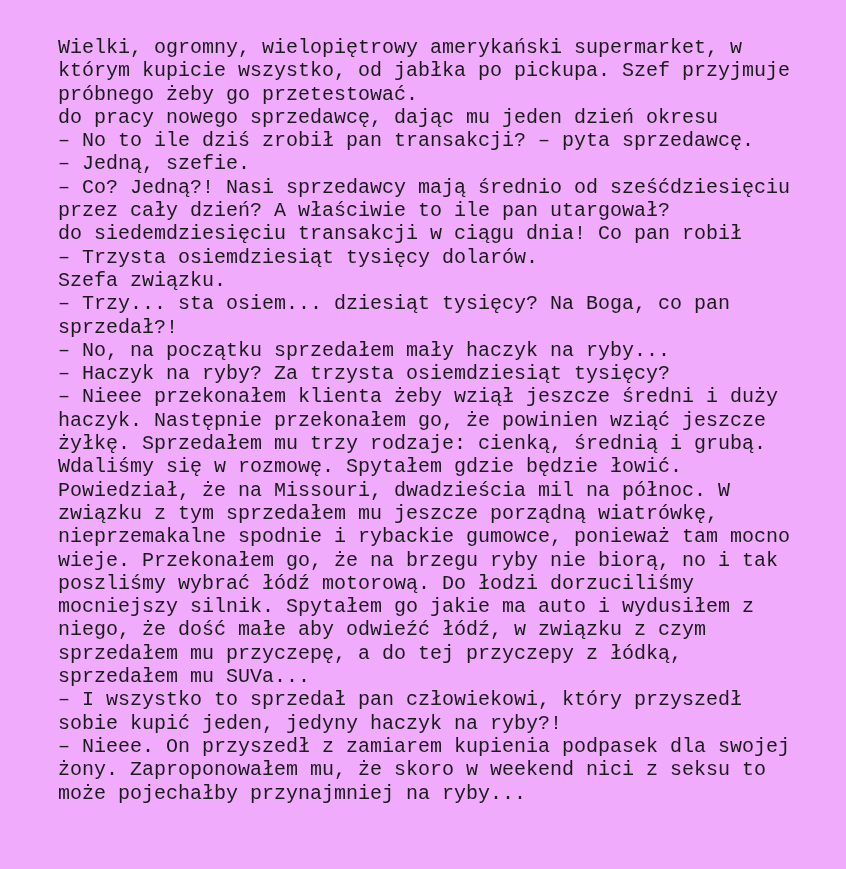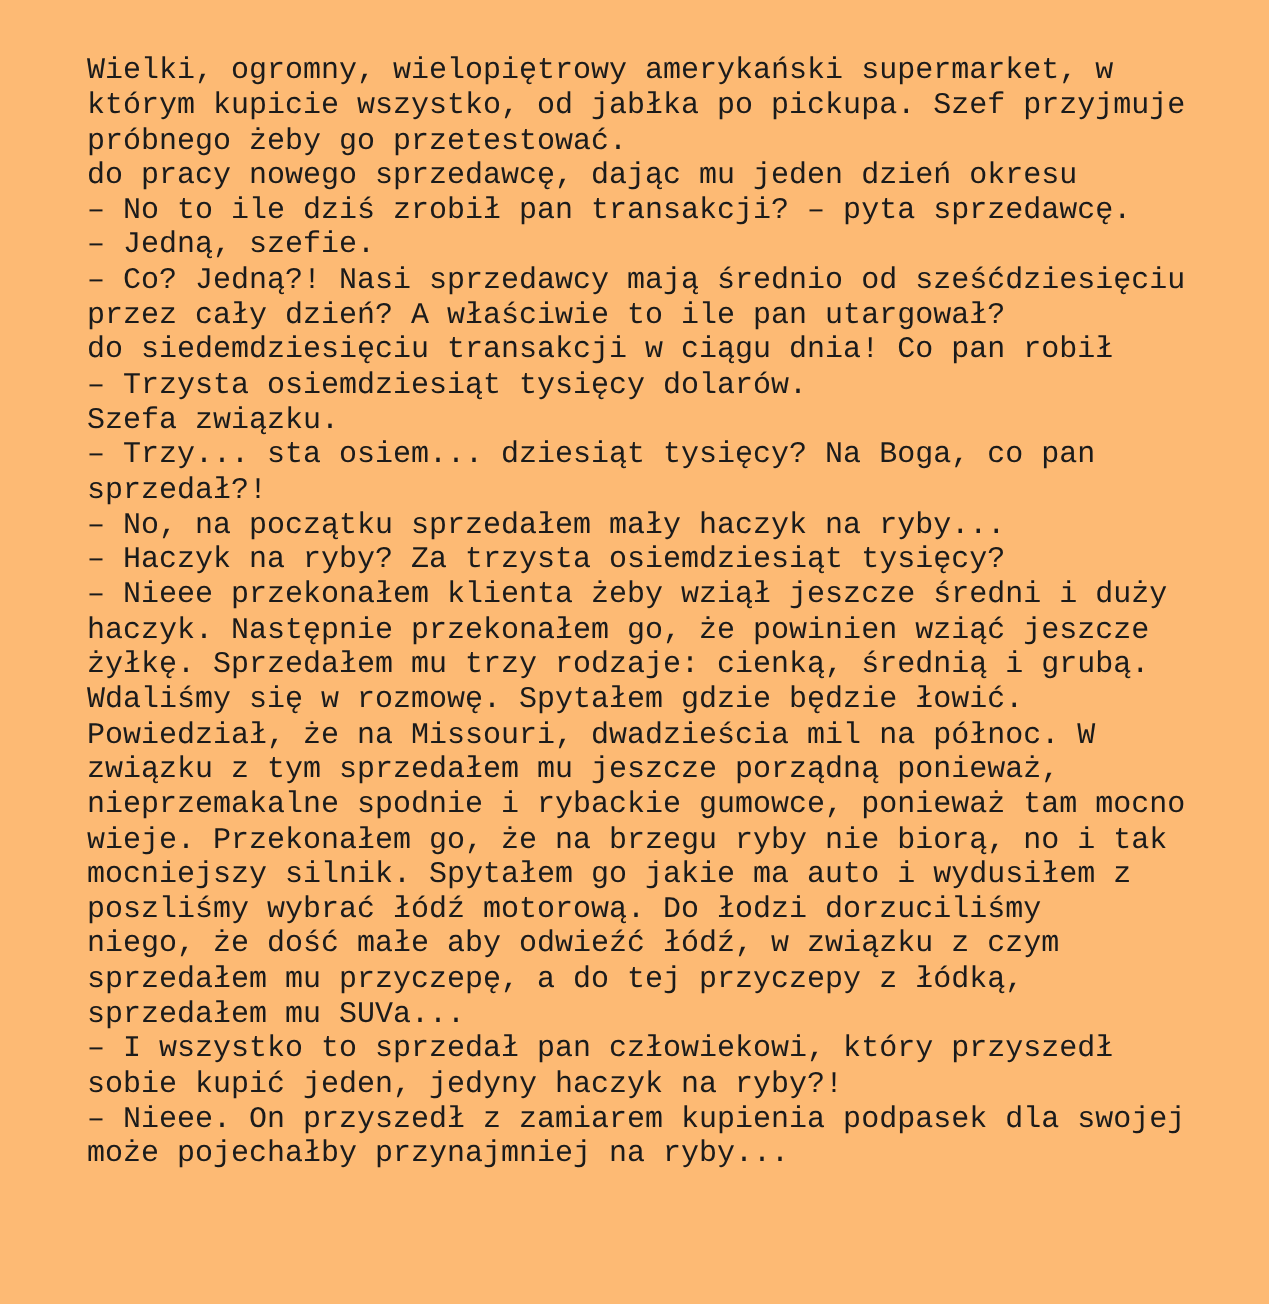--- a/index.html
+++ b/index.html
@@ -8,21 +8,21 @@
     background: #ffffff;
   }
   body {
     width: 846px;
     height: 869px;
     overflow: hidden;
   }
   .page {
     width: 100%;
     height: 100%;
-    background: #fdba74;
+    background: #f0abfc;
     box-sizing: border-box;
     padding: 36px 20px 0 58px;
   }
   .story {
     font-family: "Liberation Mono", "DejaVu Sans Mono", monospace;
     font-size: 20px;
     line-height: 23.3px;
     color: #1b1b1b;
     letter-spacing: 0;
   }
@@ -49,26 +49,27 @@
       <div class="text-line">Szefa związku.</div>
       <div class="text-line">– Trzy... sta osiem... dziesiąt tysięcy? Na Boga, co pan</div>
       <div class="text-line">sprzedał?!</div>
       <div class="text-line">– No, na początku sprzedałem mały haczyk na ryby...</div>
       <div class="text-line">– Haczyk na ryby? Za trzysta osiemdziesiąt tysięcy?</div>
       <div class="text-line">– Nieee przekonałem klienta żeby wziął jeszcze średni i duży</div>
       <div class="text-line">haczyk. Następnie przekonałem go, że powinien wziąć jeszcze</div>
       <div class="text-line">żyłkę. Sprzedałem mu trzy rodzaje: cienką, średnią i grubą.</div>
       <div class="text-line">Wdaliśmy się w rozmowę. Spytałem gdzie będzie łowić.</div>
       <div class="text-line">Powiedział, że na Missouri, dwadzieścia mil na północ. W</div>
-      <div class="text-line">związku z tym sprzedałem mu jeszcze porządną ponieważ,</div>
+      <div class="text-line">związku z tym sprzedałem mu jeszcze porządną wiatrówkę,</div>
       <div class="text-line">nieprzemakalne spodnie i rybackie gumowce, ponieważ tam mocno</div>
       <div class="text-line">wieje. Przekonałem go, że na brzegu ryby nie biorą, no i tak</div>
+      <div class="text-line">poszliśmy wybrać łódź motorową. Do łodzi dorzuciliśmy</div>
       <div class="text-line">mocniejszy silnik. Spytałem go jakie ma auto i wydusiłem z</div>
-      <div class="text-line">poszliśmy wybrać łódź motorową. Do łodzi dorzuciliśmy</div>
       <div class="text-line">niego, że dość małe aby odwieźć łódź, w związku z czym</div>
       <div class="text-line">sprzedałem mu przyczepę, a do tej przyczepy z łódką,</div>
       <div class="text-line">sprzedałem mu SUVa...</div>
       <div class="text-line">– I wszystko to sprzedał pan człowiekowi, który przyszedł</div>
       <div class="text-line">sobie kupić jeden, jedyny haczyk na ryby?!</div>
       <div class="text-line">– Nieee. On przyszedł z zamiarem kupienia podpasek dla swojej</div>
+      <div class="text-line">żony. Zaproponowałem mu, że skoro w weekend nici z seksu to</div>
       <div class="text-line">może pojechałby przynajmniej na ryby...</div>
     </div>
 </main>
 
 </body></html>

